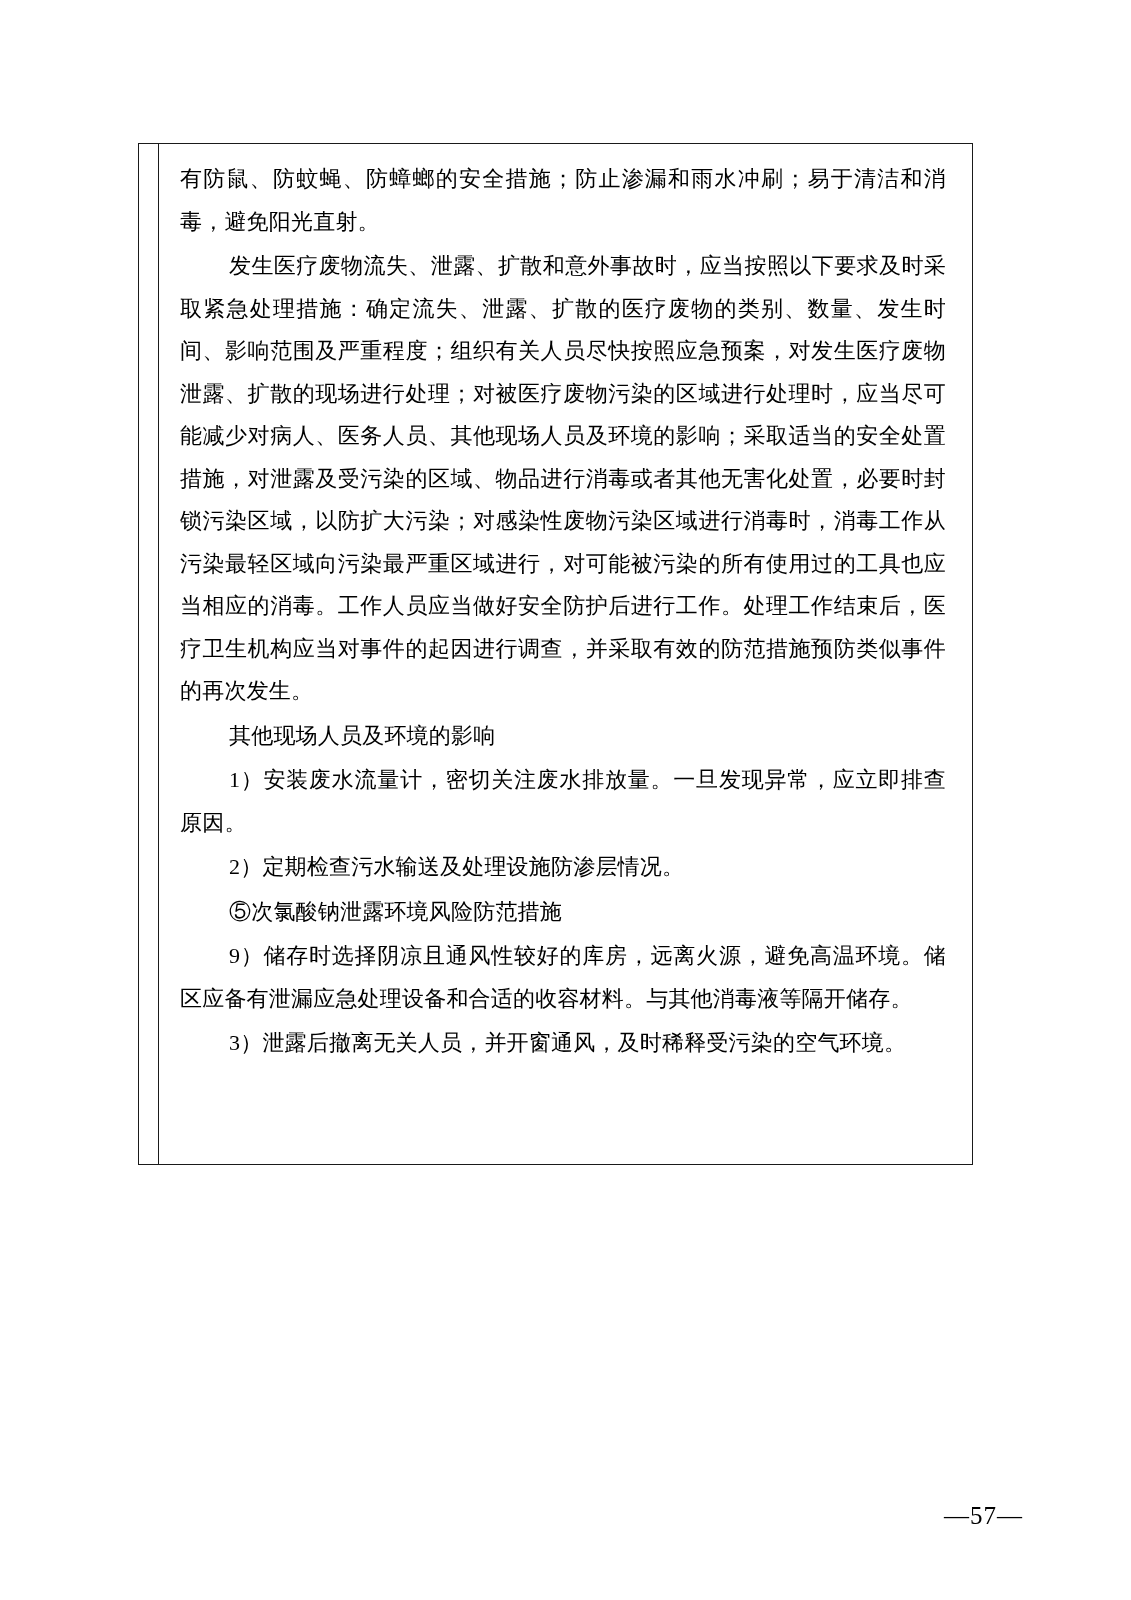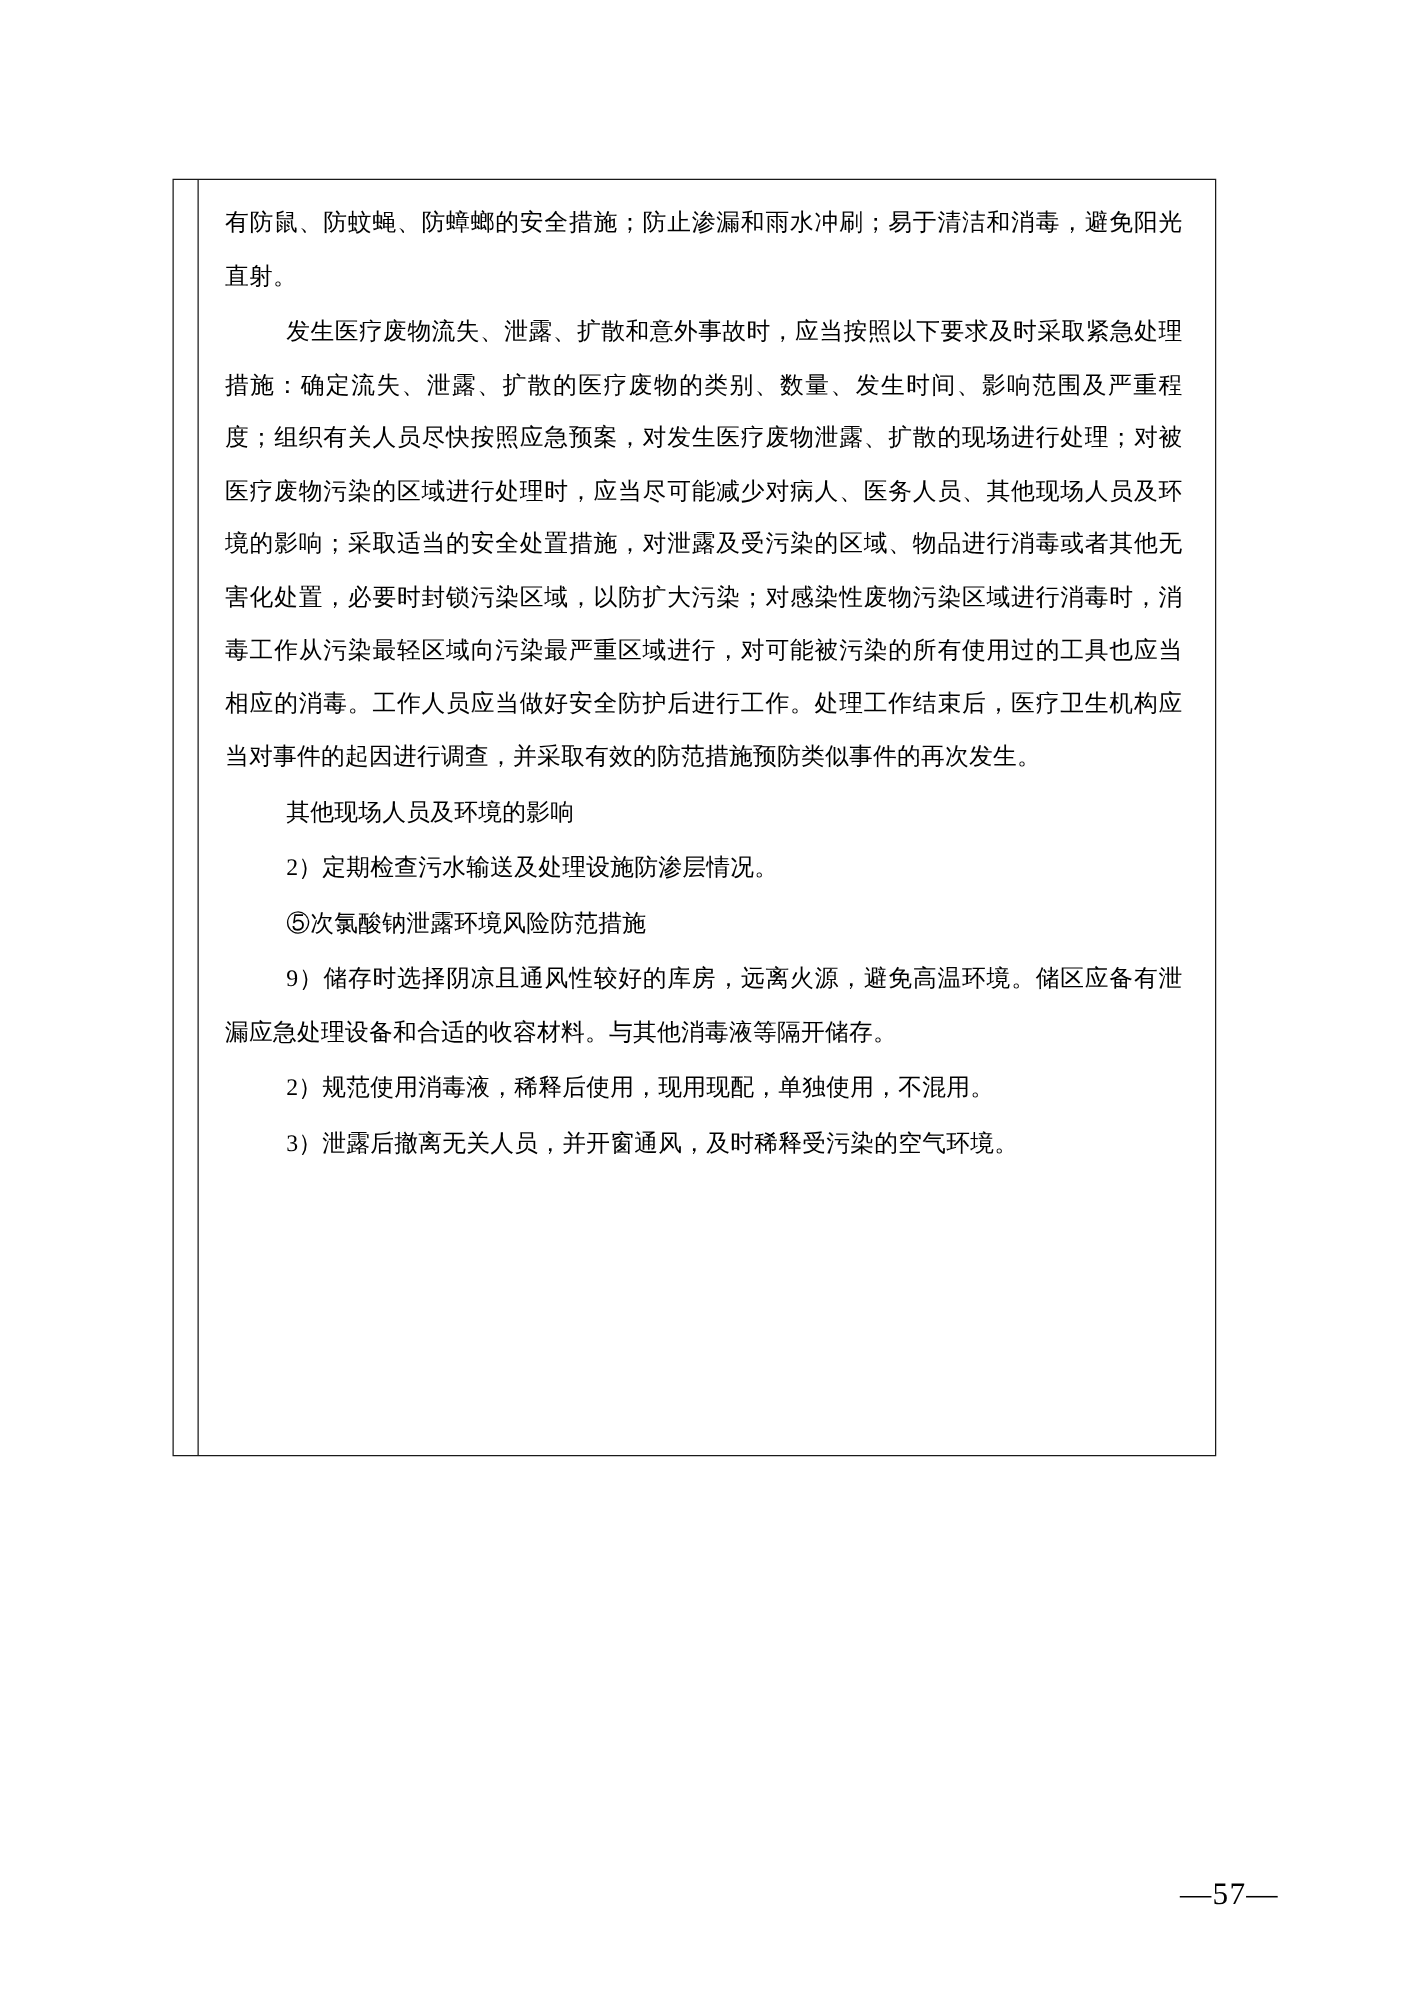--- a/index.html
+++ b/index.html
@@ -46,21 +46,21 @@
     position: absolute;
     left: 21px;
     top: 0;
     right: 0;
     bottom: 0;
     padding: 14px 26px 0 20px;
     box-sizing: border-box;
   }
   p.para {
     margin: 0 0 2px 0;
-    font-size: 19px;
+    font-size: 22px;
     line-height: 42.5px;
     text-align: justify;
     text-justify: inter-ideograph;
     letter-spacing: 0.2px;
   }
   p.indent2 {
     text-indent: 49px;
   }
   p.noindent {
     text-indent: 0;
@@ -81,23 +81,23 @@
 
 <div class="page">
 
   <div class="doc-frame">
     <div class="left-rule"></div>
 
     <div class="doc-body">
       <p class="para noindent">有防鼠、防蚊蝇、防蟑螂的安全措施；防止渗漏和雨水冲刷；易于清洁和消毒，避免阳光直射。</p>
       <p class="para indent2">发生医疗废物流失、泄露、扩散和意外事故时，应当按照以下要求及时采取紧急处理措施：确定流失、泄露、扩散的医疗废物的类别、数量、发生时间、影响范围及严重程度；组织有关人员尽快按照应急预案，对发生医疗废物泄露、扩散的现场进行处理；对被医疗废物污染的区域进行处理时，应当尽可能减少对病人、医务人员、其他现场人员及环境的影响；采取适当的安全处置措施，对泄露及受污染的区域、物品进行消毒或者其他无害化处置，必要时封锁污染区域，以防扩大污染；对感染性废物污染区域进行消毒时，消毒工作从污染最轻区域向污染最严重区域进行，对可能被污染的所有使用过的工具也应当相应的消毒。工作人员应当做好安全防护后进行工作。处理工作结束后，医疗卫生机构应当对事件的起因进行调查，并采取有效的防范措施预防类似事件的再次发生。</p>
       <p class="para indent2">其他现场人员及环境的影响</p>
+      <p class="para indent2">1）安装废水流量计，密切关注废水排放量。一旦发现异常，应立即排查原因。</p>
       <p class="para indent2">2）定期检查污水输送及处理设施防渗层情况。</p>
       <p class="para indent2">⑤次氯酸钠泄露环境风险防范措施</p>
       <p class="para indent2">9）储存时选择阴凉且通风性较好的库房，远离火源，避免高温环境。储区应备有泄漏应急处理设备和合适的收容材料。与其他消毒液等隔开储存。</p>
-      <p class="para indent2">2）规范使用消毒液，稀释后使用，现用现配，单独使用，不混用。</p>
       <p class="para indent2">3）泄露后撤离无关人员，并开窗通风，及时稀释受污染的空气环境。</p>
     </div>
   </div>
 
   <div class="page-number">—57—</div>
 
 </div>
 
 </body></html>

